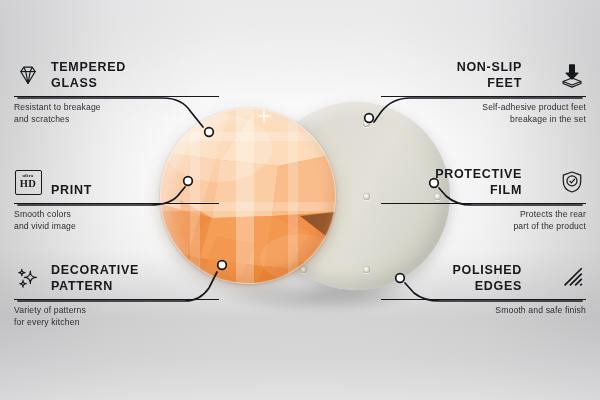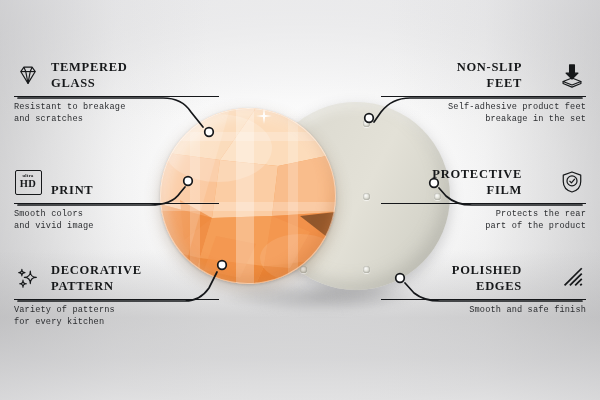--- a/index.html
+++ b/index.html
@@ -71,28 +71,28 @@
   
   .callout{position:absolute;width:205px;}
   .callout.left{left:14px;text-align:left;}
   .callout.right{right:14px;text-align:right;}
   .co-head{
     display:flex;align-items:center;gap:9px;
     min-height:34px;
   }
   .callout.right .co-head{flex-direction:row-reverse;gap:36px;}
   .co-title{
-    font-family:Liberation Serif, serif;
+    font-family:Liberation Sans, sans-serif;
     font-weight:700;font-size:12.5px;letter-spacing:.7px;
     line-height:1.28;color:#16181a;text-transform:uppercase;
   }
   .co-icon{flex:0 0 auto;width:28px;height:28px;display:flex;align-items:center;justify-content:center;color:#16181a;text-align:center;}
   .co-rule{height:0;border-top:1.6px solid #15171a;margin-top:4px;}
   .co-sub{
-    font-family:Liberation Mono, monospace;
+    font-family:Liberation Sans, sans-serif;
     font-size:8.6px;line-height:1.45;color:#2b2d30;margin-top:4px;letter-spacing:.15px;
   }
   
   .hd-badge{
     width:25px;height:23px;border:1.6px solid #16181a;border-radius:2px;
     display:flex;flex-direction:column;align-items:center;justify-content:center;line-height:1;
   }
   .hd-badge .u{font-size:4.6px;letter-spacing:.3px;font-weight:700;}
   .hd-badge .h{font-size:10.5px;font-weight:700;letter-spacing:.3px;margin-top:.5px;}
 </style>

